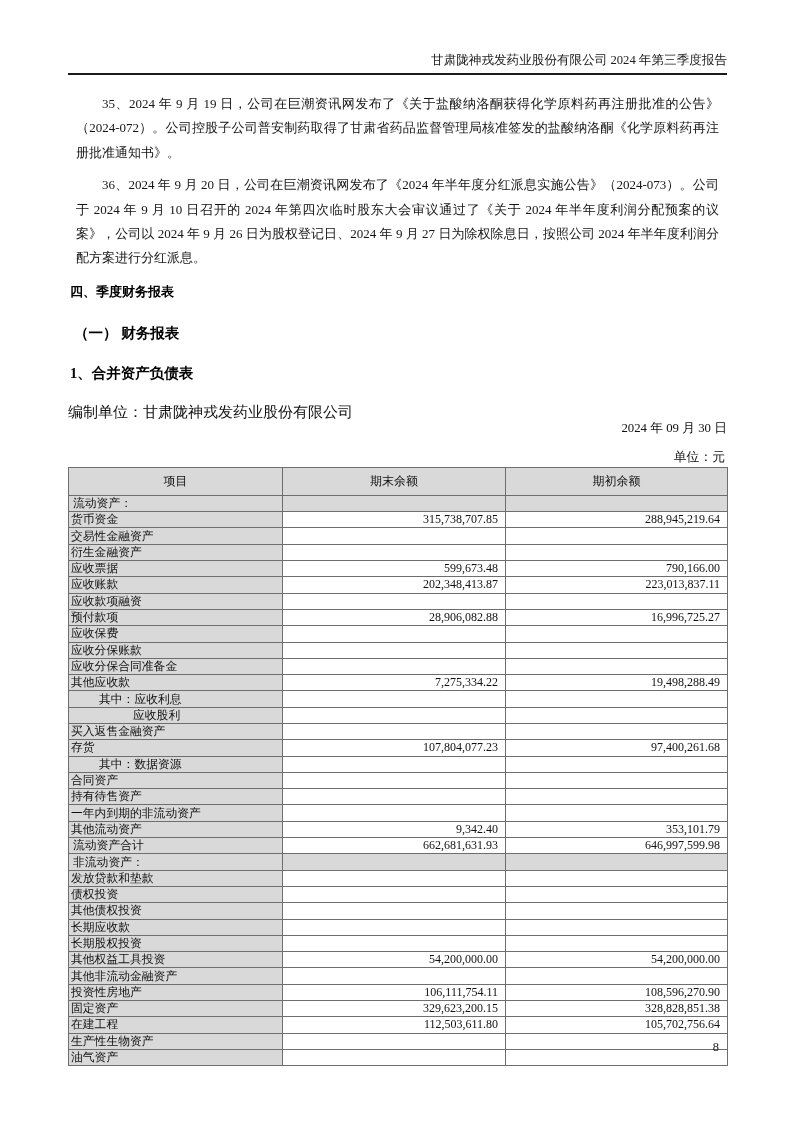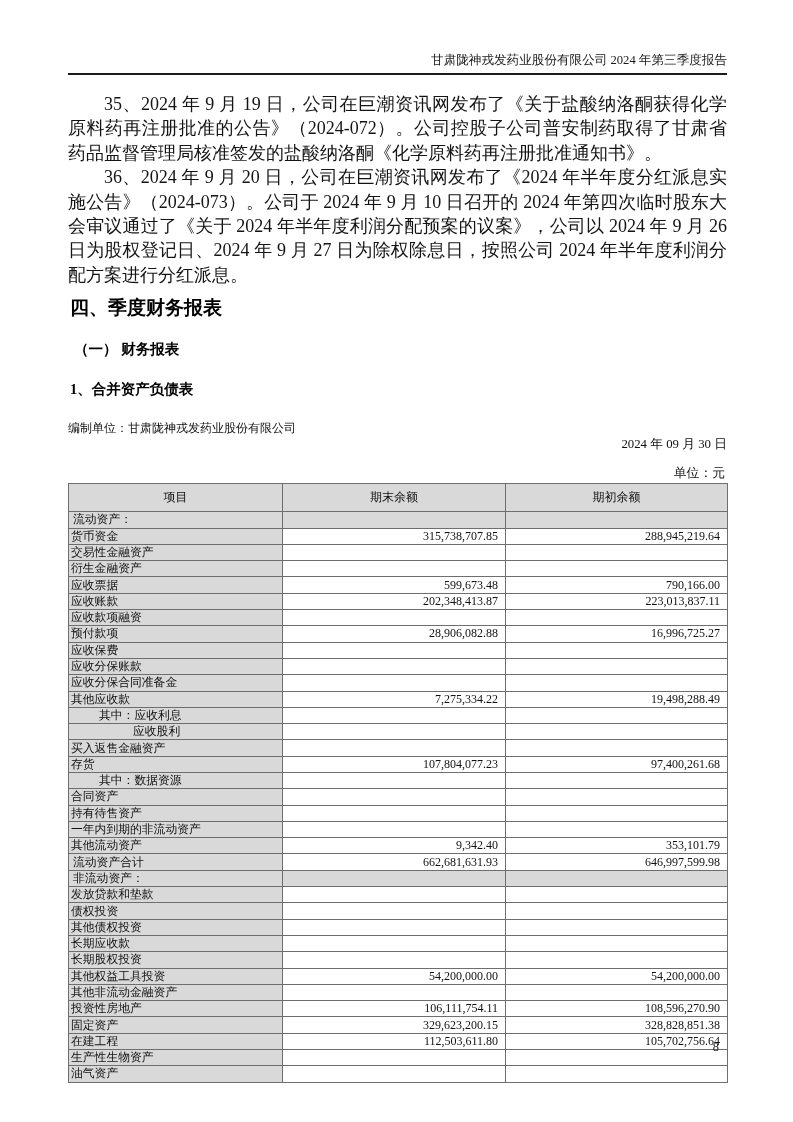--- a/index.html
+++ b/index.html
@@ -7,28 +7,28 @@
     position:relative; width:793px; height:1122px; margin:0 auto;
     background:#ffffff; overflow:hidden;
     font-family:"Liberation Serif","DejaVu Serif",serif; color:#111;
   }
   .content { position:absolute; left:68px; top:0; width:659px; }
   .doc-header {
     padding-top:53px; padding-bottom:5px; border-bottom:2.5px solid #1a1a1a;
     text-align:right; font-size:12.6px; line-height:15px; color:#1a1a1a;
   }
   .body-para {
-    margin:0; text-indent:2em; text-align:justify;
-    font-size:18px; line-height:24.4px; color:#141414;
+    margin:8px; text-indent:2em; text-align:justify;
+    font-size:13px; line-height:24.4px; color:#141414;
   }
   .body-para.first { margin-top:17px; }
-  .h1 { margin:10px 0 0 2px; font-size:19px; font-weight:bold; line-height:21px; color:#000; }
+  .h1 { margin:10px 0 0 2px; font-size:13px; font-weight:bold; line-height:21px; color:#000; }
   .h2 { margin:22px 0 0 6px; font-size:14.5px; font-weight:bold; line-height:18px; color:#000; }
   .h3 { margin:22px 0 0 2px; font-size:14.5px; font-weight:bold; line-height:18px; color:#000; }
-  .meta-prepared { margin-top:23px; font-size:12px; line-height:15px; }
+  .meta-prepared { margin-top:23px; font-size:15px; line-height:15px; }
   .meta-date { margin-top:1px; text-align:right; font-size:12.8px; line-height:15px; }
   .meta-unit { margin-top:14px; text-align:right; font-size:12.8px; line-height:15px; padding-right:2px; }
   table.bs-table {
     margin-top:2px; width:659px; border-collapse:collapse; table-layout:fixed;
     border:1.5px solid #4d4d4d;
   }
   .bs-table col.c1 { width:214px; }
   .bs-table col.c2 { width:223px; }
   .bs-table col.c3 { width:222px; }
   .bs-table th {

